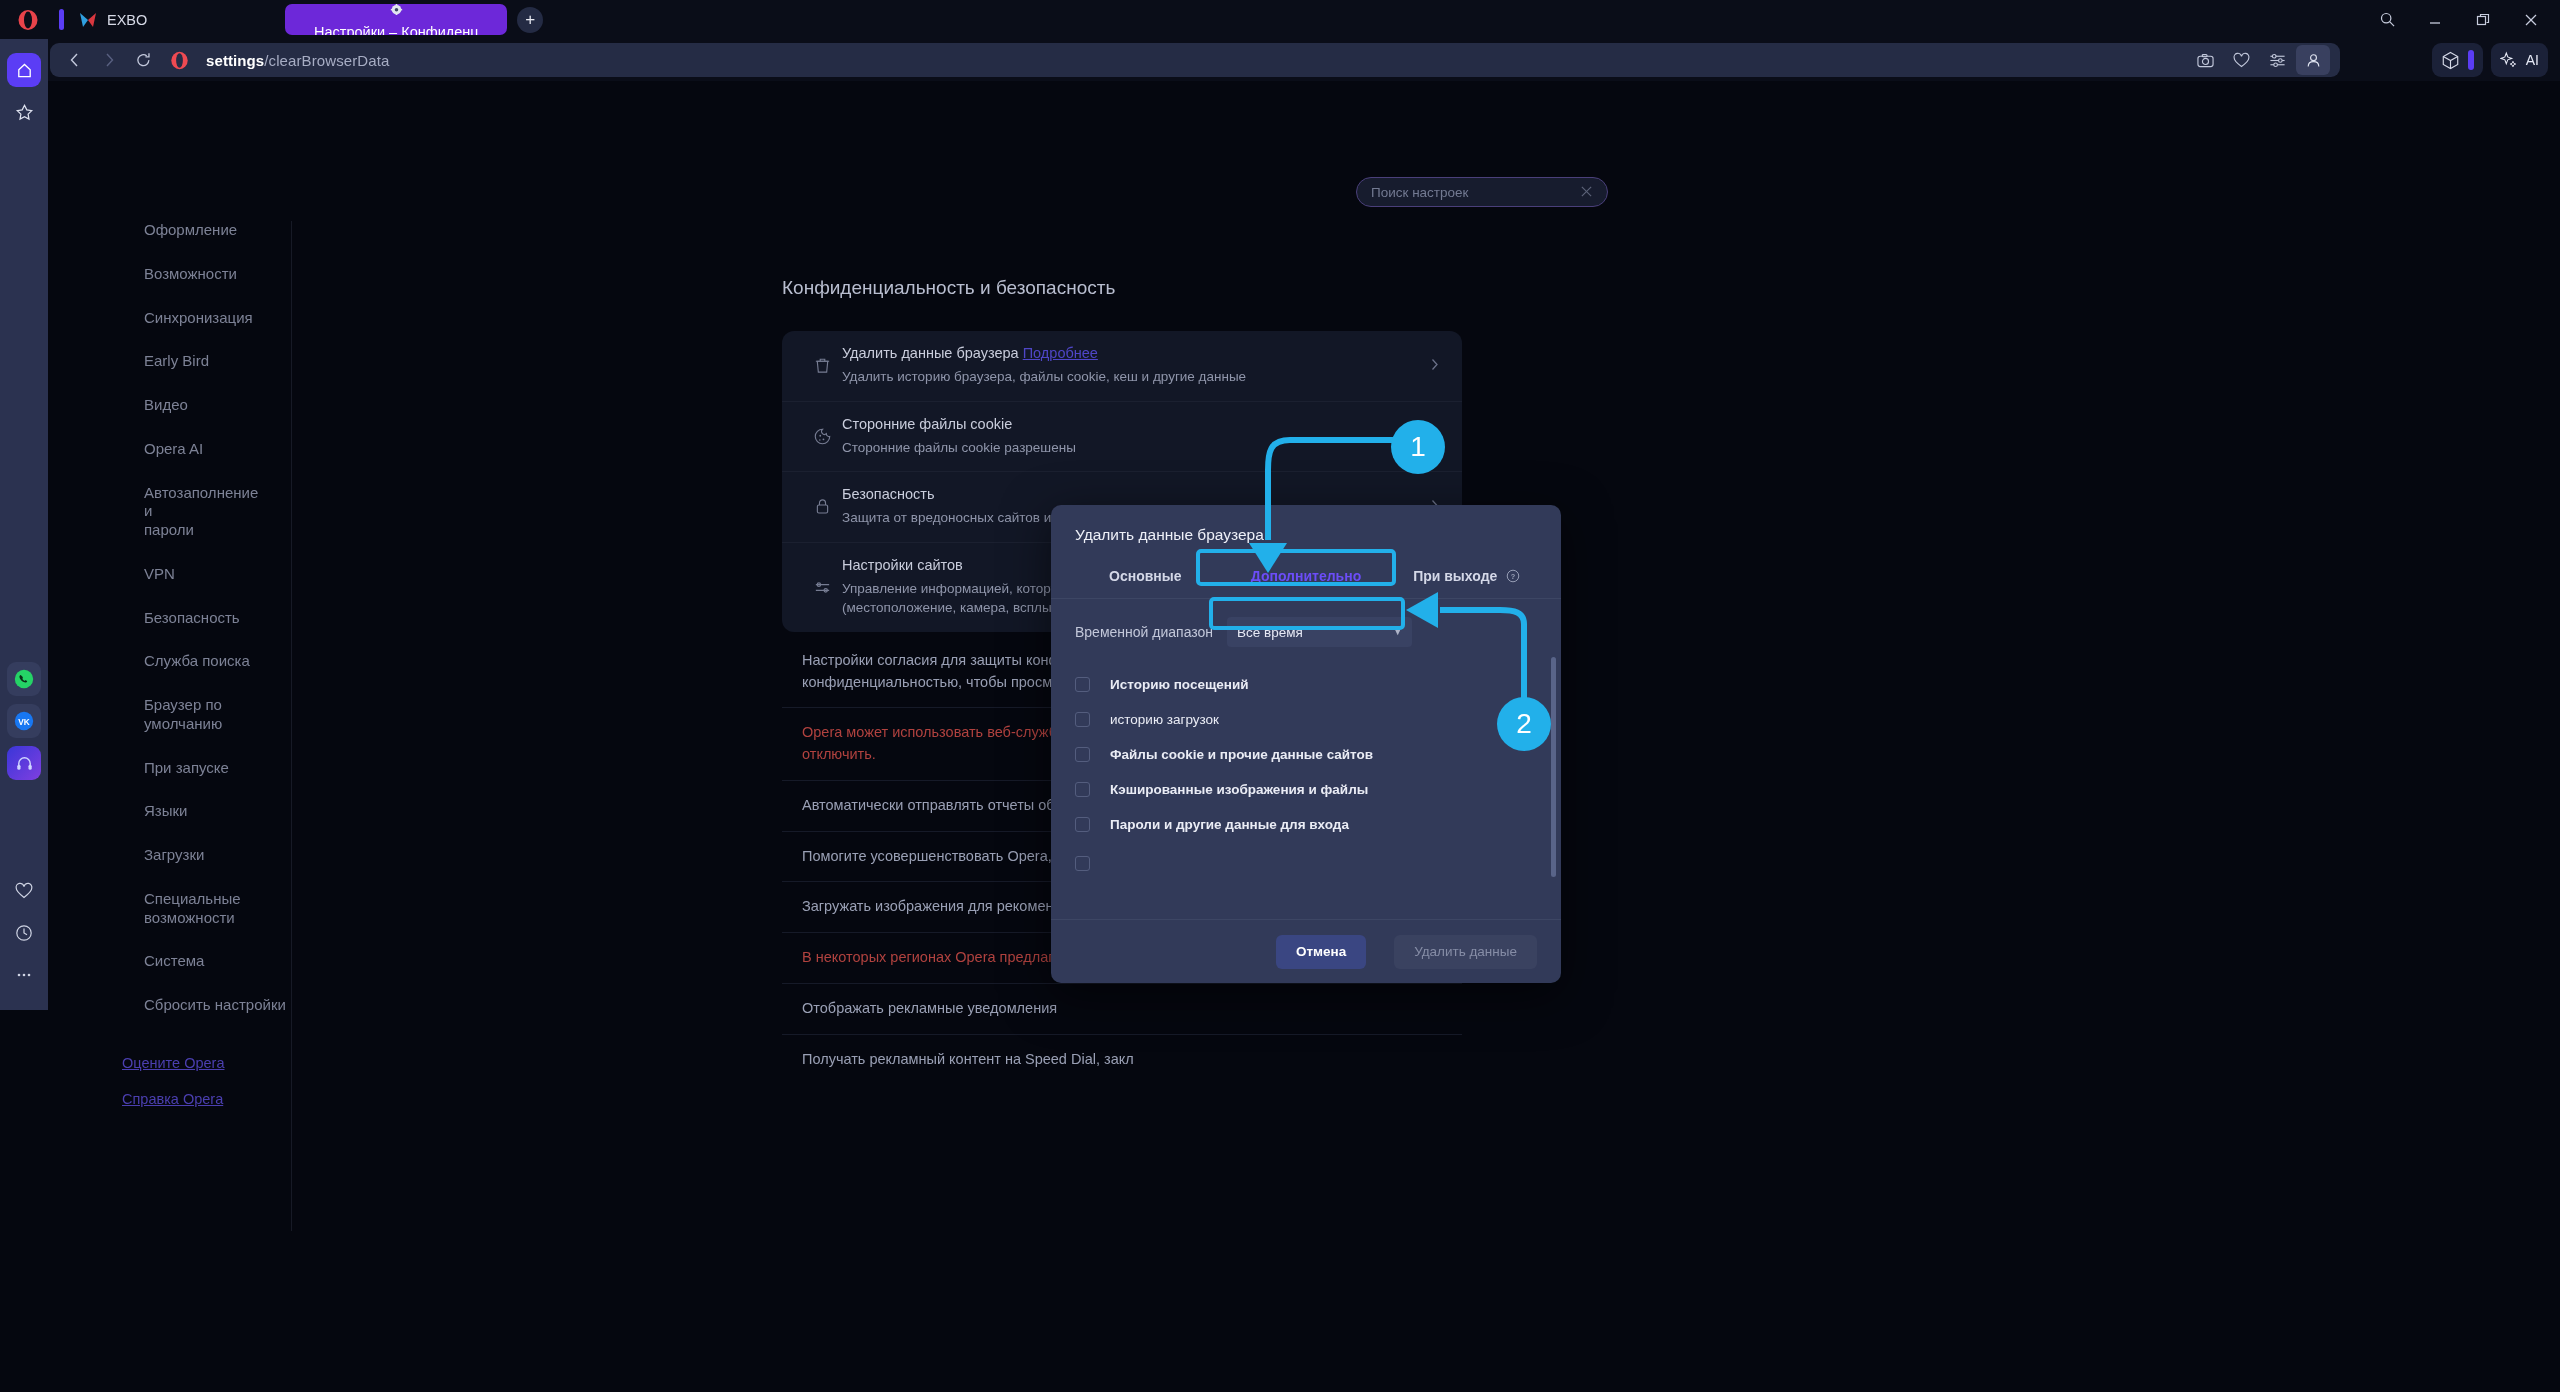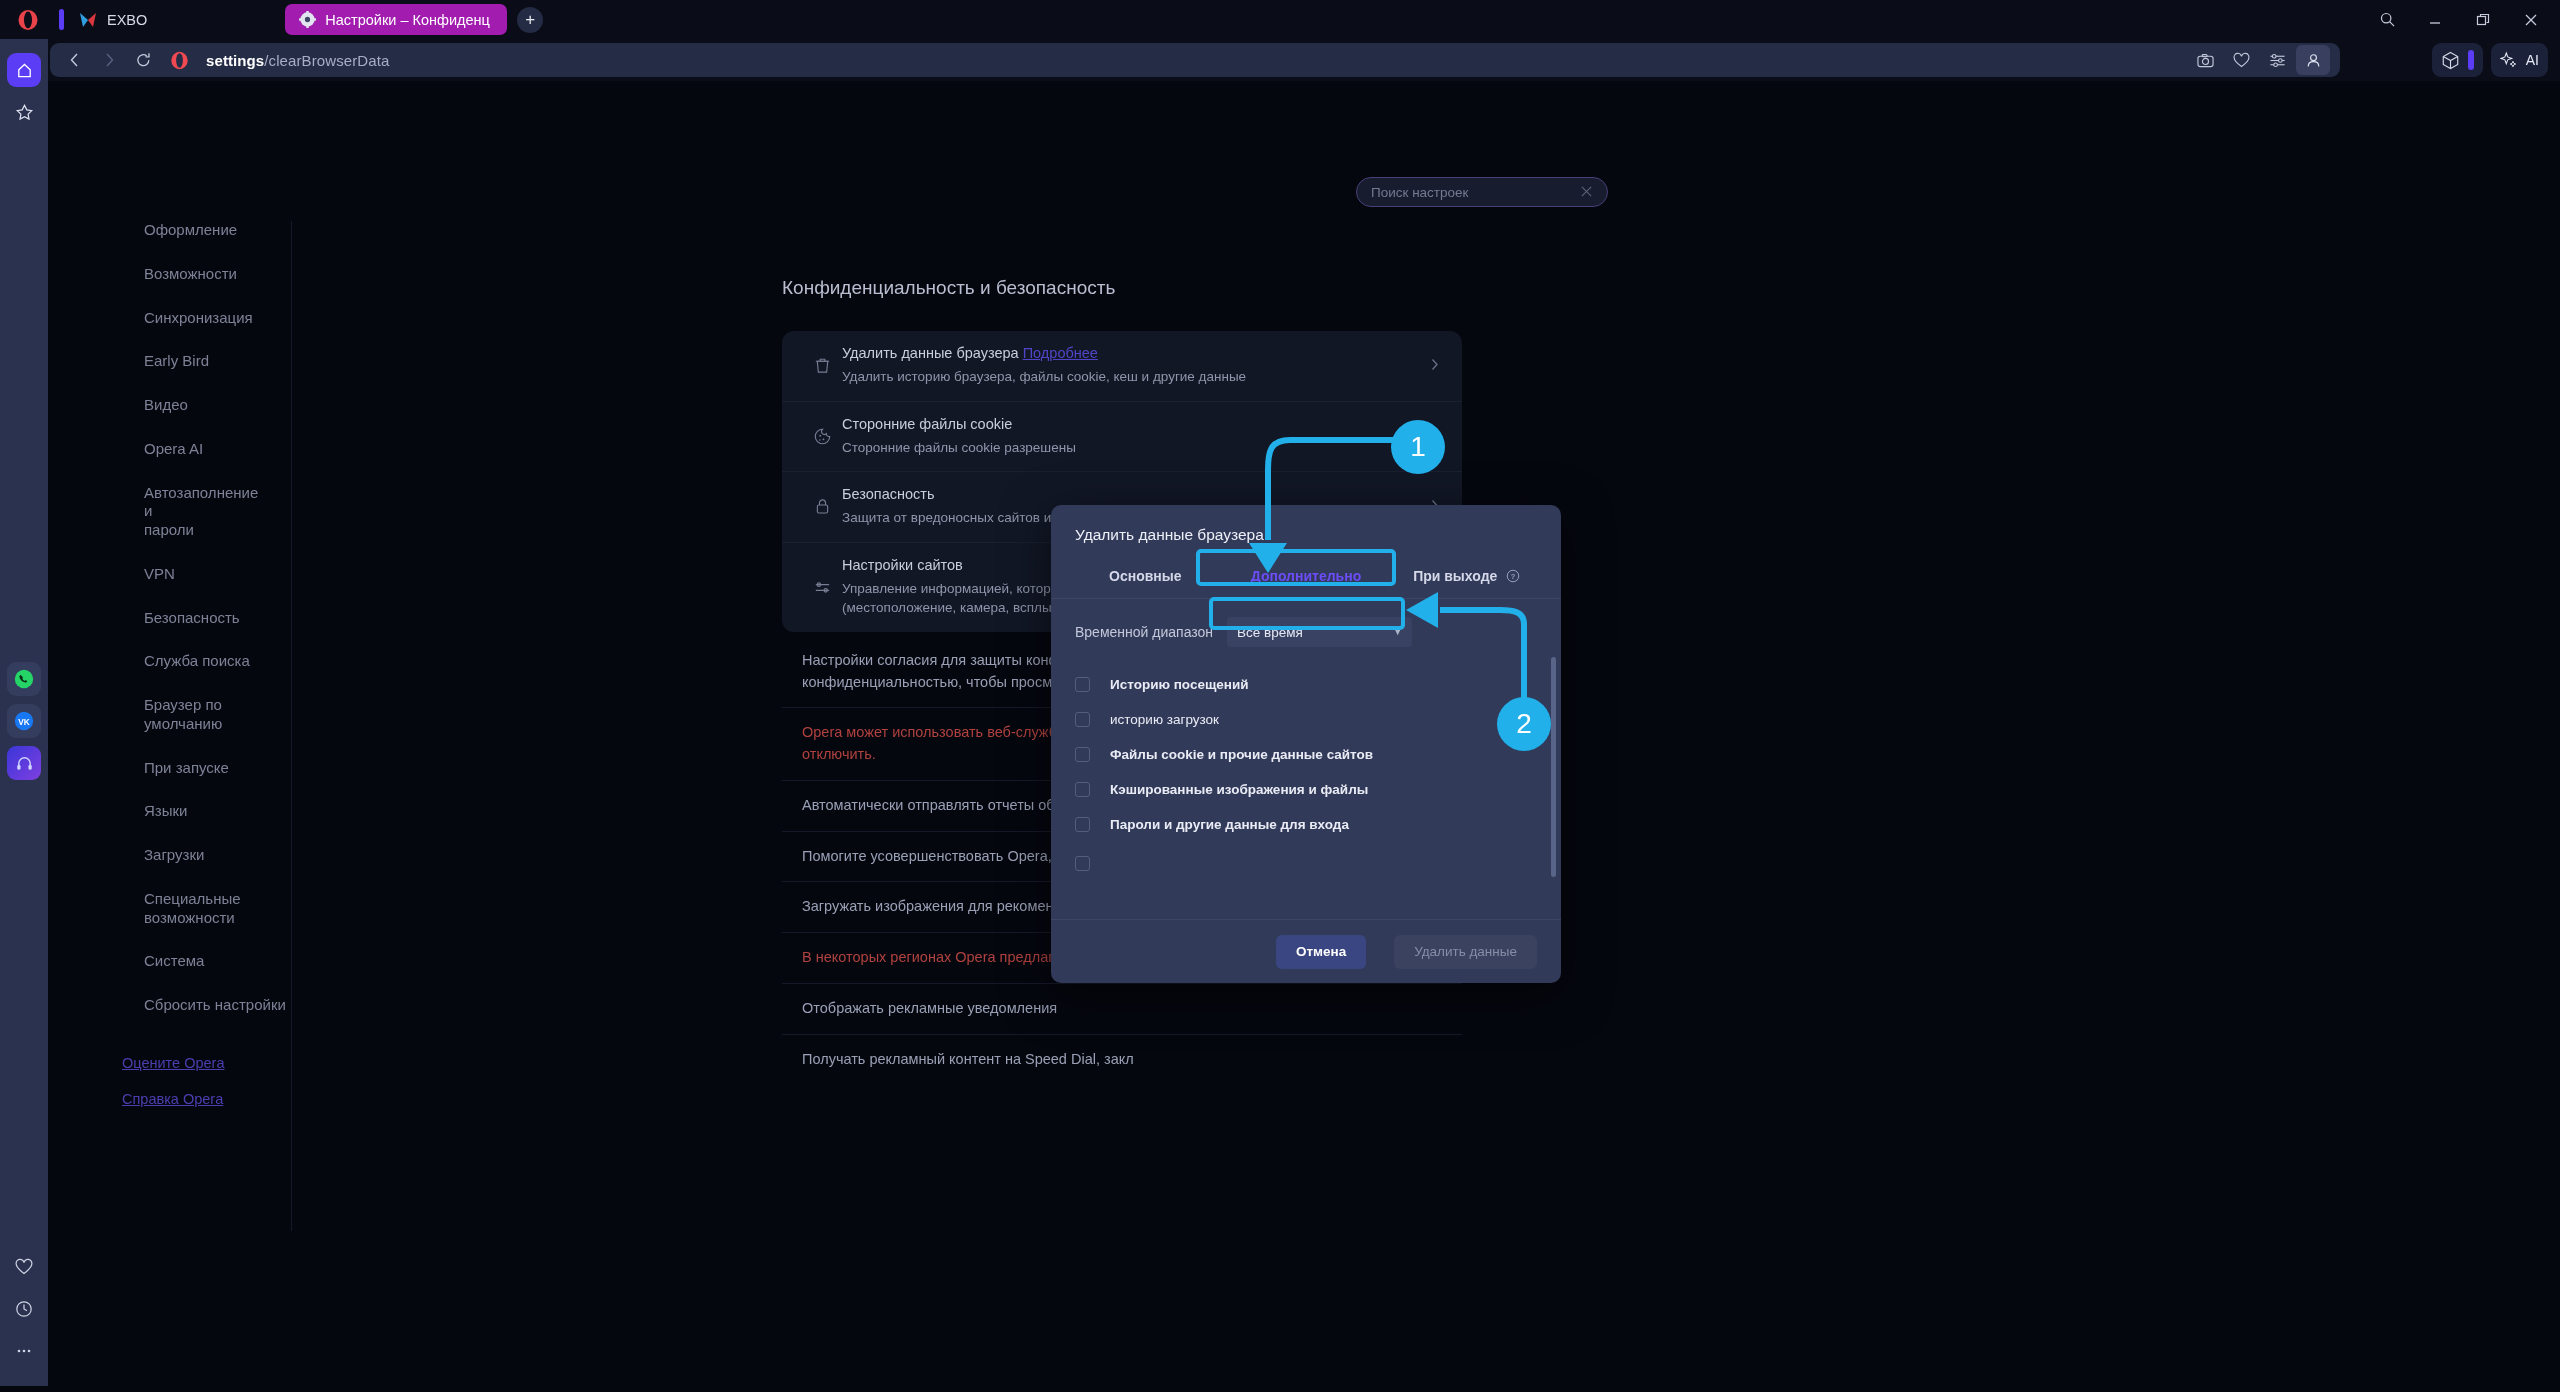--- a/index.html
+++ b/index.html
@@ -24,21 +24,21 @@
   .tabstrip {
     position: absolute; left: 56px; top: 2px; right: 240px; height: 35px;
     display: flex; align-items: center; gap: 4px;
   }
   .tab {
     display: flex; align-items: center; gap: 9px;
     height: 31px; padding: 0 14px; border-radius: 7px;
     color: #d6d9e6; font-size: 14.5px; white-space: nowrap;
     max-width: 240px; overflow: hidden; position: relative;
   }
-  .tab.active { background: #a21caf; color: #ffffff; }
+  .tab.active { background: #6d28d9; color: #ffffff; flex-direction: column; }
   .tab-accent {
     position:absolute; left:3px; top:5px; width:5px; height:21px;
     border-radius:3px; background:#5b3df5;
   }
   .tab-title { overflow: hidden; text-overflow: clip; }
   .newtab-btn {
     width: 26px; height: 26px; border-radius: 50%;
     background: #242b44; color:#e8eaf2;
     display:flex; align-items:center; justify-content:center;
     font-size: 17px; line-height: 1; margin-left: 6px;
@@ -77,21 +77,21 @@
     position:absolute; right:12px; top:4px; height:34px;
     display:flex; align-items:center; gap:8px;
   }
   .rc-group { height:34px; background:#1b2138; border-radius:9px;
               display:flex; align-items:center; padding:0 9px; gap:8px; }
   .rc-accent { width:6px; height:20px; border-radius:3px; background:#5b3df5; }
   .rc-ai { color:#e6e9f5; font-size:14px; display:flex; align-items:center; gap:4px;}
 
   
   .vsidebar {
-    position:absolute; left:0; top:39px; width:48px; height:1347px;
+    position:absolute; left:0; top:39px; width:48px; height:971px;
     background:#2b3250;
   }
   .vs-icon {
     width:34px; height:34px; margin:8px auto; border-radius:9px;
     display:flex; align-items:center; justify-content:center; color:#dfe3f0;
   }
   .vs-icon.sel { background:#5b3df5; }
   .vs-bottom { position:absolute; bottom:10px; left:0; width:48px; }
 
   

